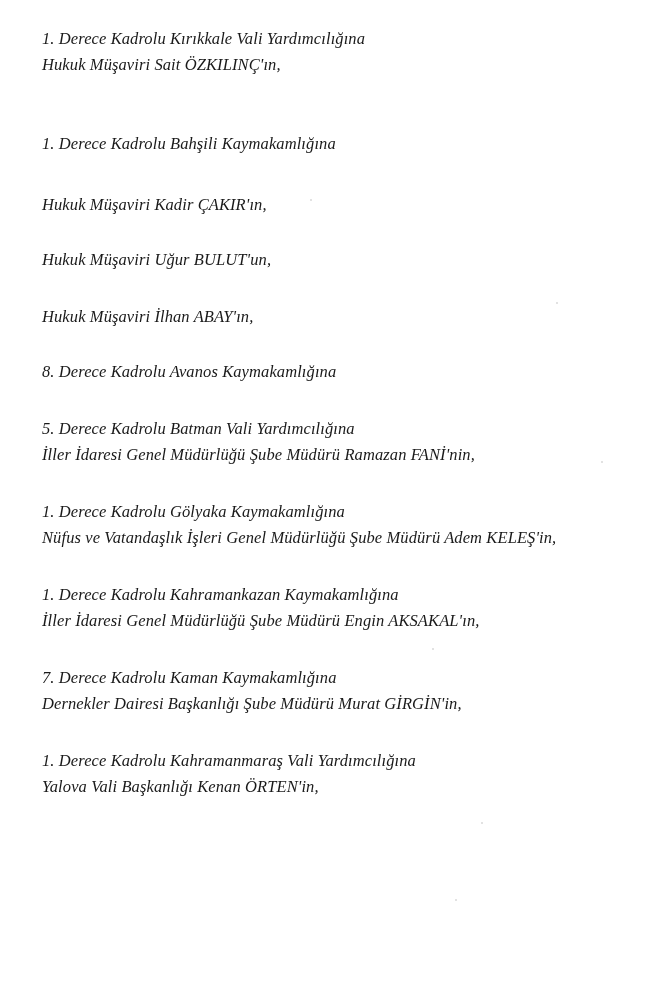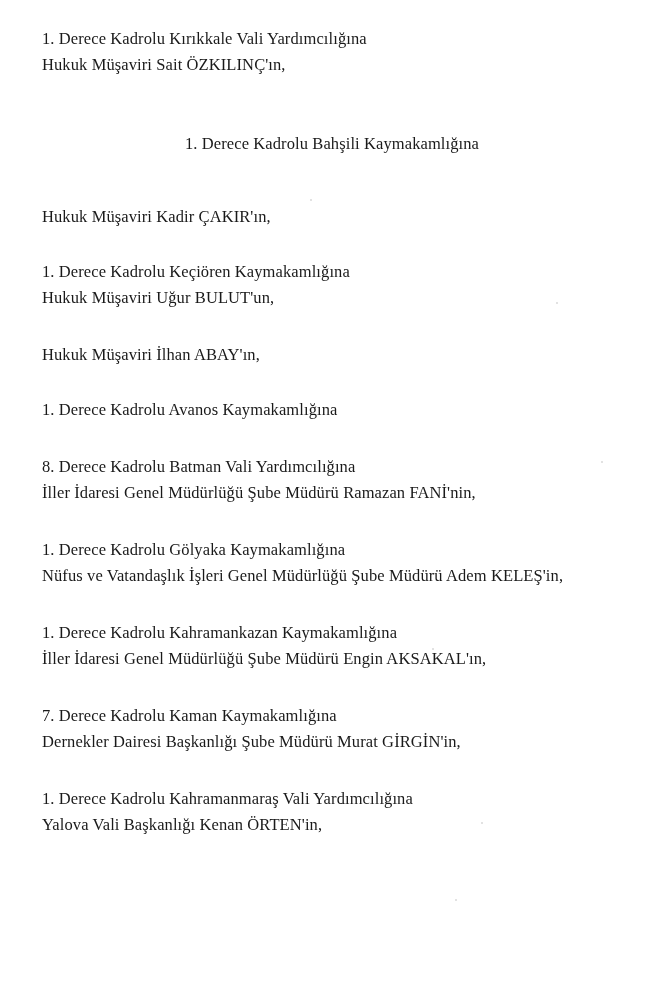--- a/index.html
+++ b/index.html
@@ -9,20 +9,21 @@
   }
   body {
     font-family: "Liberation Serif", "DejaVu Serif", serif;
   }
   .page {
     position: relative;
     width: 650px;
     height: 997px;
     background: #ffffff;
     overflow: hidden;
+    font-style: italic;
   }
   .doc-body {
     position: absolute;
     left: 42px;
     top: 26px;
     width: 580px;
   }
   .appointment-block {
     margin: 0 0 1px 0;
   }
@@ -35,21 +36,21 @@
     text-rendering: optimizeLegibility;
   }
   .line-position {
     font-weight: 400;
   }
   .line-person {
     font-weight: 400;
   }
   
   .gap-lg { margin-bottom: 53px; }
-  .gap-md { margin-bottom: 47px; text-align: center; }
+  .gap-md { margin-bottom: 35px; }
   .gap-sm { margin-bottom: 31px; }
   .gap-xs { margin-bottom: 29px; }
 
   .speck {
     position: absolute;
     background: #b9b9b9;
     width: 2px;
     height: 2px;
     border-radius: 50%;
     opacity: .55;
@@ -69,34 +70,33 @@
 
     <div class="appointment-block gap-md">
       <div class="appointment-line line-position">1. Derece Kadrolu Bahşili Kaymakamlığına</div>
     </div>
 
     <div class="appointment-block gap-xs">
       <div class="appointment-line line-person">Hukuk Müşaviri Kadir ÇAKIR'ın,</div>
     </div>
 
     <div class="appointment-block gap-sm">
-      <div class="appointment-line line-position">1. Derece Kadrolu Keçiören Kaymakamlığına</div>
       <div class="appointment-line line-person">Hukuk Müşaviri Uğur BULUT'un,</div>
     </div>
 
     <div class="appointment-block gap-xs">
       <div class="appointment-line line-person">Hukuk Müşaviri İlhan ABAY'ın,</div>
     </div>
 
     <div class="appointment-block gap-sm">
-      <div class="appointment-line line-position">1. Derece Kadrolu Avanos Kaymakamlığına</div>
+      <div class="appointment-line line-position">8. Derece Kadrolu Avanos Kaymakamlığına</div>
     </div>
 
     <div class="appointment-block gap-sm">
-      <div class="appointment-line line-position">8. Derece Kadrolu Batman Vali Yardımcılığına</div>
+      <div class="appointment-line line-position">5. Derece Kadrolu Batman Vali Yardımcılığına</div>
       <div class="appointment-line line-person">İller İdaresi Genel Müdürlüğü Şube Müdürü Ramazan FANİ'nin,</div>
     </div>
 
     <div class="appointment-block gap-sm">
       <div class="appointment-line line-position">1. Derece Kadrolu Gölyaka Kaymakamlığına</div>
       <div class="appointment-line line-person">Nüfus ve Vatandaşlık İşleri Genel Müdürlüğü Şube Müdürü Adem KELEŞ'in,</div>
     </div>
 
     <div class="appointment-block gap-sm">
       <div class="appointment-line line-position">1. Derece Kadrolu Kahramankazan Kaymakamlığına</div>

